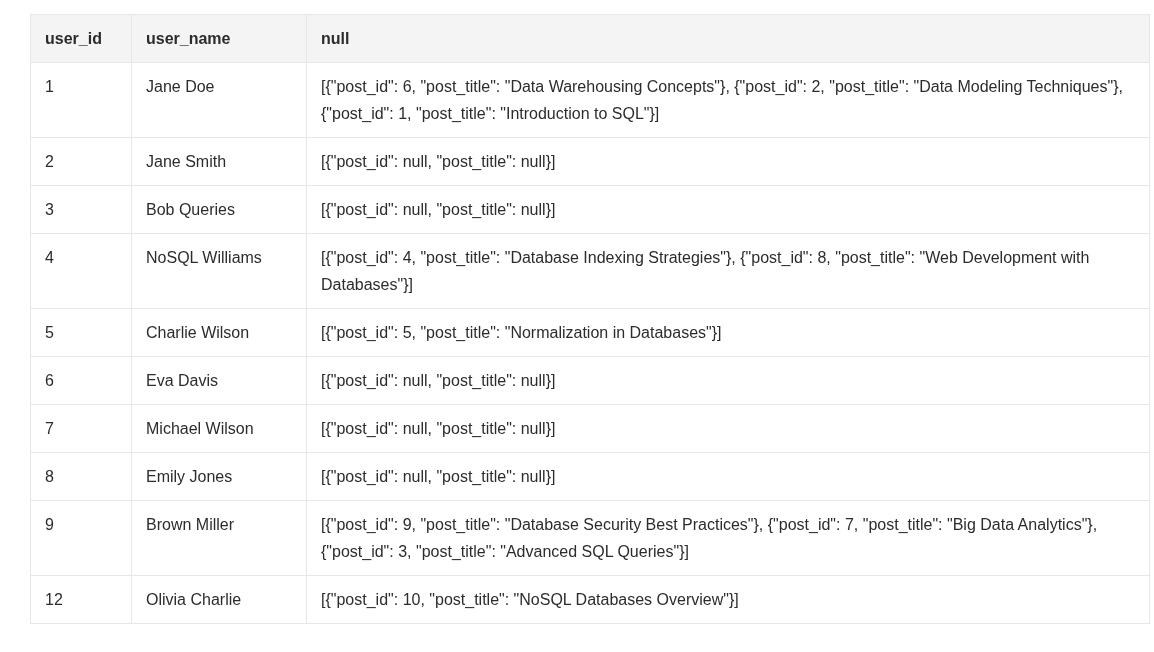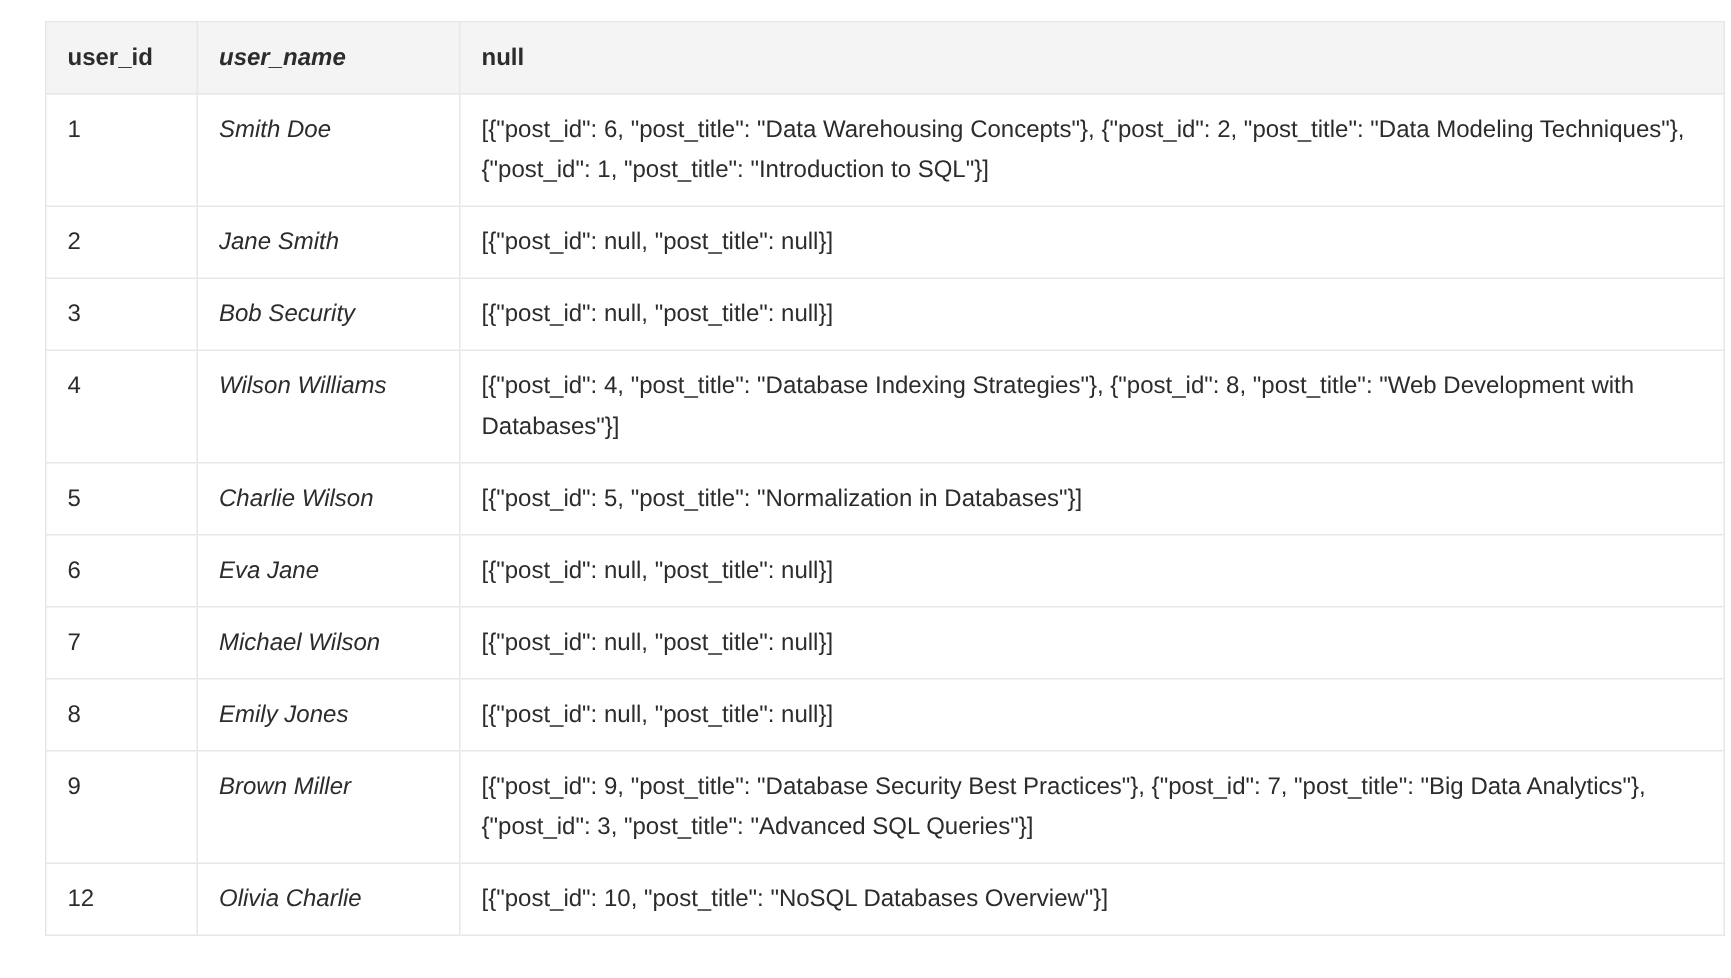--- a/index.html
+++ b/index.html
@@ -37,64 +37,64 @@
     text-align: left;
     vertical-align: top;
     overflow-wrap: break-word;
   }
   table.results th {
     background: var(--header-bg);
     font-weight: 700;
     vertical-align: middle;
   }
   .col-user_id   { width: 101px; }
-  .col-user_name { width: 175px; font-style: italic; }
+  .col-user_name { width: 175px; }
   .col-posts     { width: 843px; }
 </style>
 </head>
 <body>
 
 <div class="page">
   <table class="results">
     <thead>
       <tr>
           <th class="col-user_id">user_id</th>
           <th class="col-user_name">user_name</th>
           <th class="col-posts">null</th>
         </tr>
     </thead>
     <tbody>
         <tr>
           <td class="col-user_id">1</td>
-          <td class="col-user_name">Smith Doe</td>
+          <td class="col-user_name">Jane Doe</td>
           <td class="col-posts">[{"post_id": 6, "post_title": "Data Warehousing Concepts"}, {"post_id": 2, "post_title": "Data Modeling Techniques"}, {"post_id": 1, "post_title": "Introduction to SQL"}]</td>
         </tr>
         <tr>
           <td class="col-user_id">2</td>
           <td class="col-user_name">Jane Smith</td>
           <td class="col-posts">[{"post_id": null, "post_title": null}]</td>
         </tr>
         <tr>
           <td class="col-user_id">3</td>
-          <td class="col-user_name">Bob Security</td>
+          <td class="col-user_name">Bob Queries</td>
           <td class="col-posts">[{"post_id": null, "post_title": null}]</td>
         </tr>
         <tr>
           <td class="col-user_id">4</td>
-          <td class="col-user_name">Wilson Williams</td>
+          <td class="col-user_name">NoSQL Williams</td>
           <td class="col-posts">[{"post_id": 4, "post_title": "Database Indexing Strategies"}, {"post_id": 8, "post_title": "Web Development with Databases"}]</td>
         </tr>
         <tr>
           <td class="col-user_id">5</td>
           <td class="col-user_name">Charlie Wilson</td>
           <td class="col-posts">[{"post_id": 5, "post_title": "Normalization in Databases"}]</td>
         </tr>
         <tr>
           <td class="col-user_id">6</td>
-          <td class="col-user_name">Eva Jane</td>
+          <td class="col-user_name">Eva Davis</td>
           <td class="col-posts">[{"post_id": null, "post_title": null}]</td>
         </tr>
         <tr>
           <td class="col-user_id">7</td>
           <td class="col-user_name">Michael Wilson</td>
           <td class="col-posts">[{"post_id": null, "post_title": null}]</td>
         </tr>
         <tr>
           <td class="col-user_id">8</td>
           <td class="col-user_name">Emily Jones</td>

